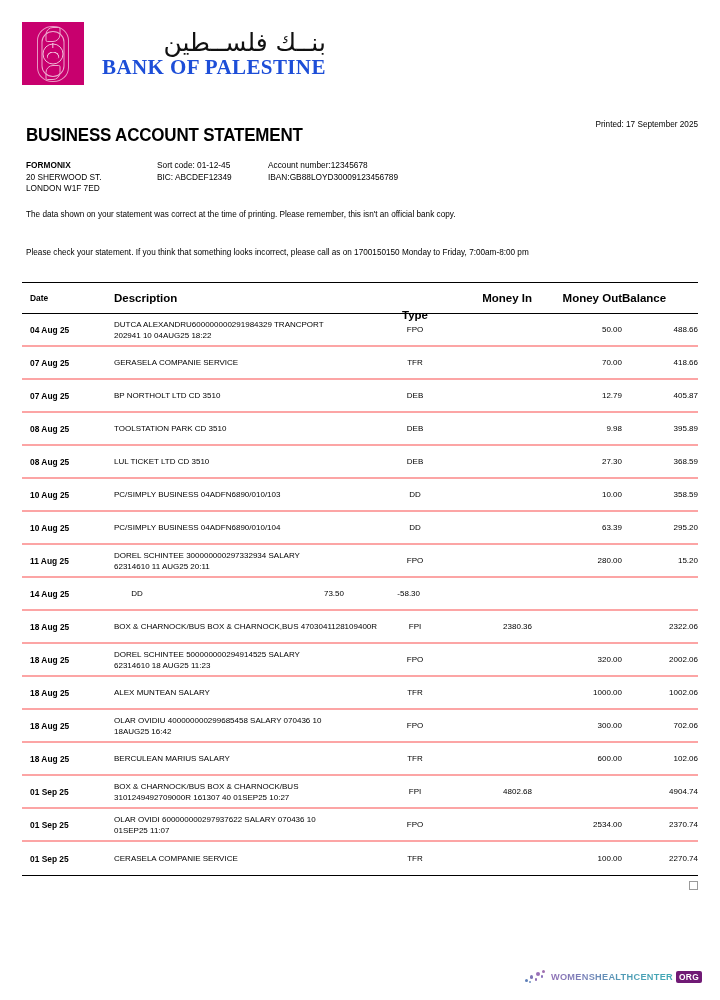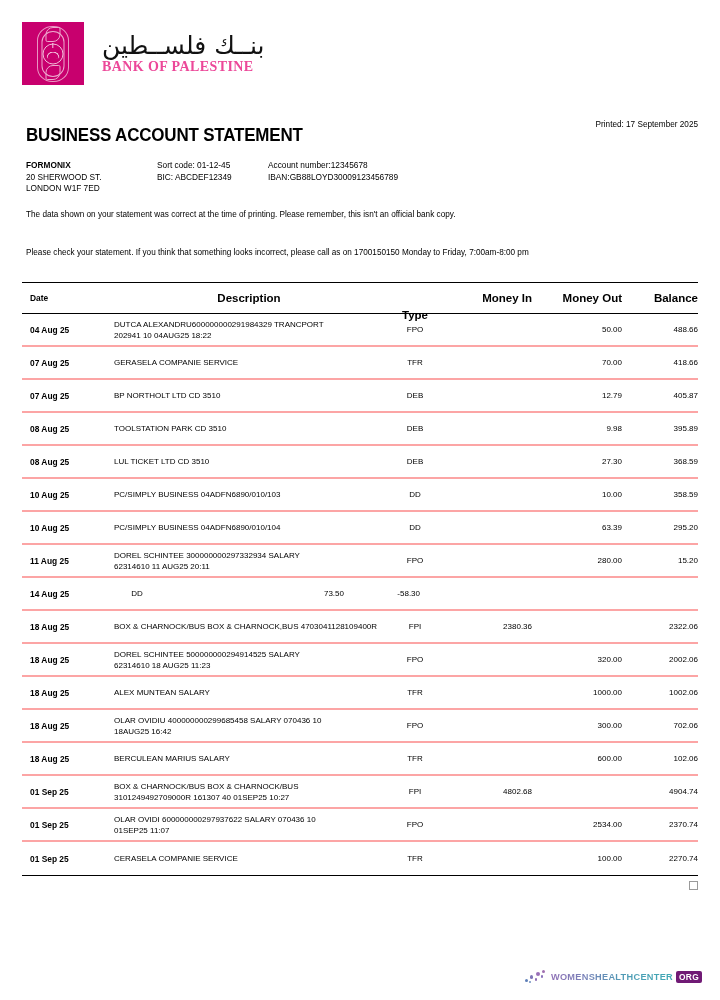--- a/index.html
+++ b/index.html
@@ -111,24 +111,24 @@
     font-size: 25px;
     letter-spacing: 1px;
     direction: rtl;
     color: #111;
     font-weight: 500;
     margin-bottom: 2px;
     white-space: nowrap;
   }
   .logo-en {
     font-family: "Liberation Serif", serif;
-    font-size: 14px;
+    font-size: 21px;
     font-weight: bold;
     letter-spacing: 0.4px;
-    color: #ec4899;
+    color: #1d4ed8;
     white-space: nowrap;
   }
 
   
   .title {
     position: absolute;
     left: 26px;
     top: 125px;
     font-size: 17.5px;
     font-weight: bold;
@@ -216,25 +216,25 @@
   .data-row.last { border-bottom: none; }
 
   .c-date   { width: 84px; flex: none; padding-left: 8px; box-sizing: border-box; font-weight: bold; font-size: 8.4px; }
   .c-desc   { width: 278px; flex: none; padding-left: 8px; box-sizing: border-box; line-height: 11px; }
   .c-type   { width: 62px; flex: none; text-align: center; }
   .c-in     { width: 86px; flex: none; text-align: right; }
   .c-out    { width: 90px; flex: none; text-align: right; }
   .c-bal    { width: 76px; flex: none; text-align: right; }
 
   .head-row .c-date  { padding-left: 8px; }
-  .head-row .c-desc  { padding-left: 8px; text-align: center; }
+  .head-row .c-desc  { padding-left: 8px; }
   .head-row .c-type  { text-align: center; margin-top: 34px; }
   .head-row .c-in    { text-align: right; }
   .head-row .c-out   { text-align: right; }
-  .head-row .c-bal   { text-align: right; }
+  .head-row .c-bal   { text-align: left; }
 
   .desc-l2 { display: block; }
 
   
   .mini-box {
     position: absolute;
     right: 22px;
     width: 9px;
     height: 9px;
     border: 1.4px solid #9a9a9a;

